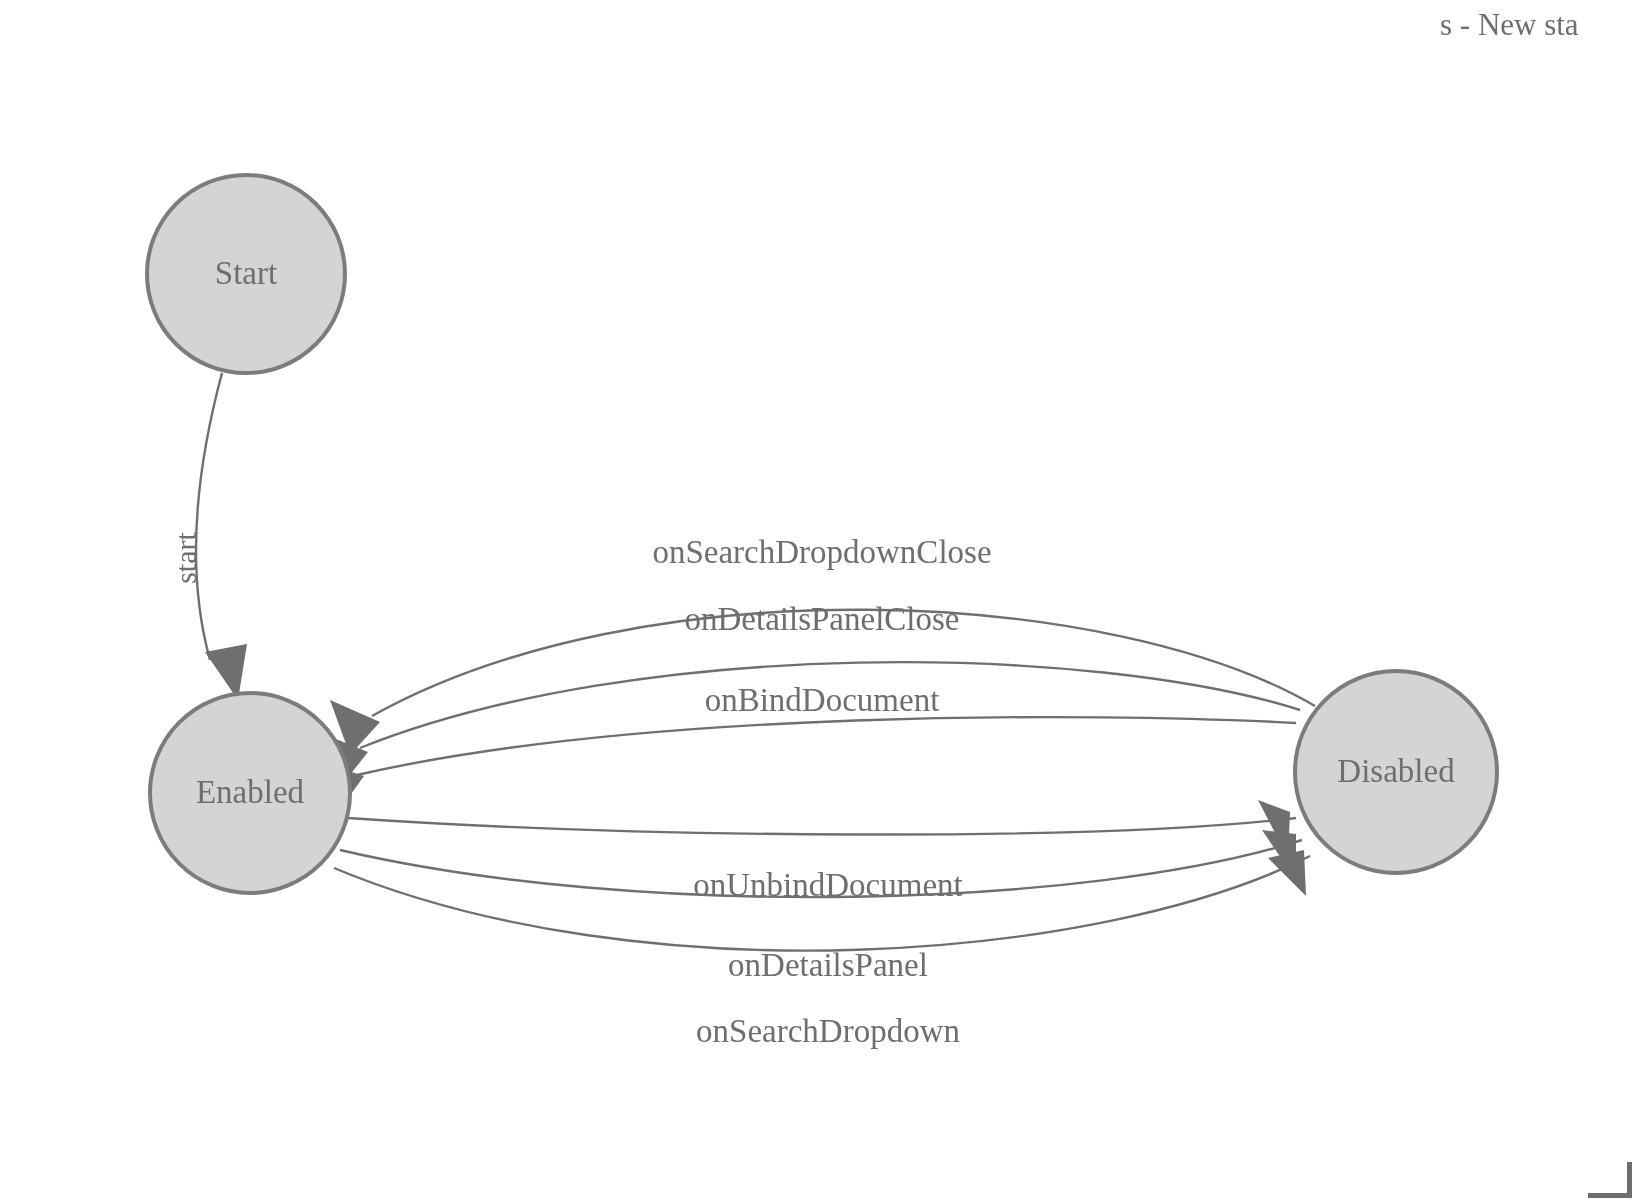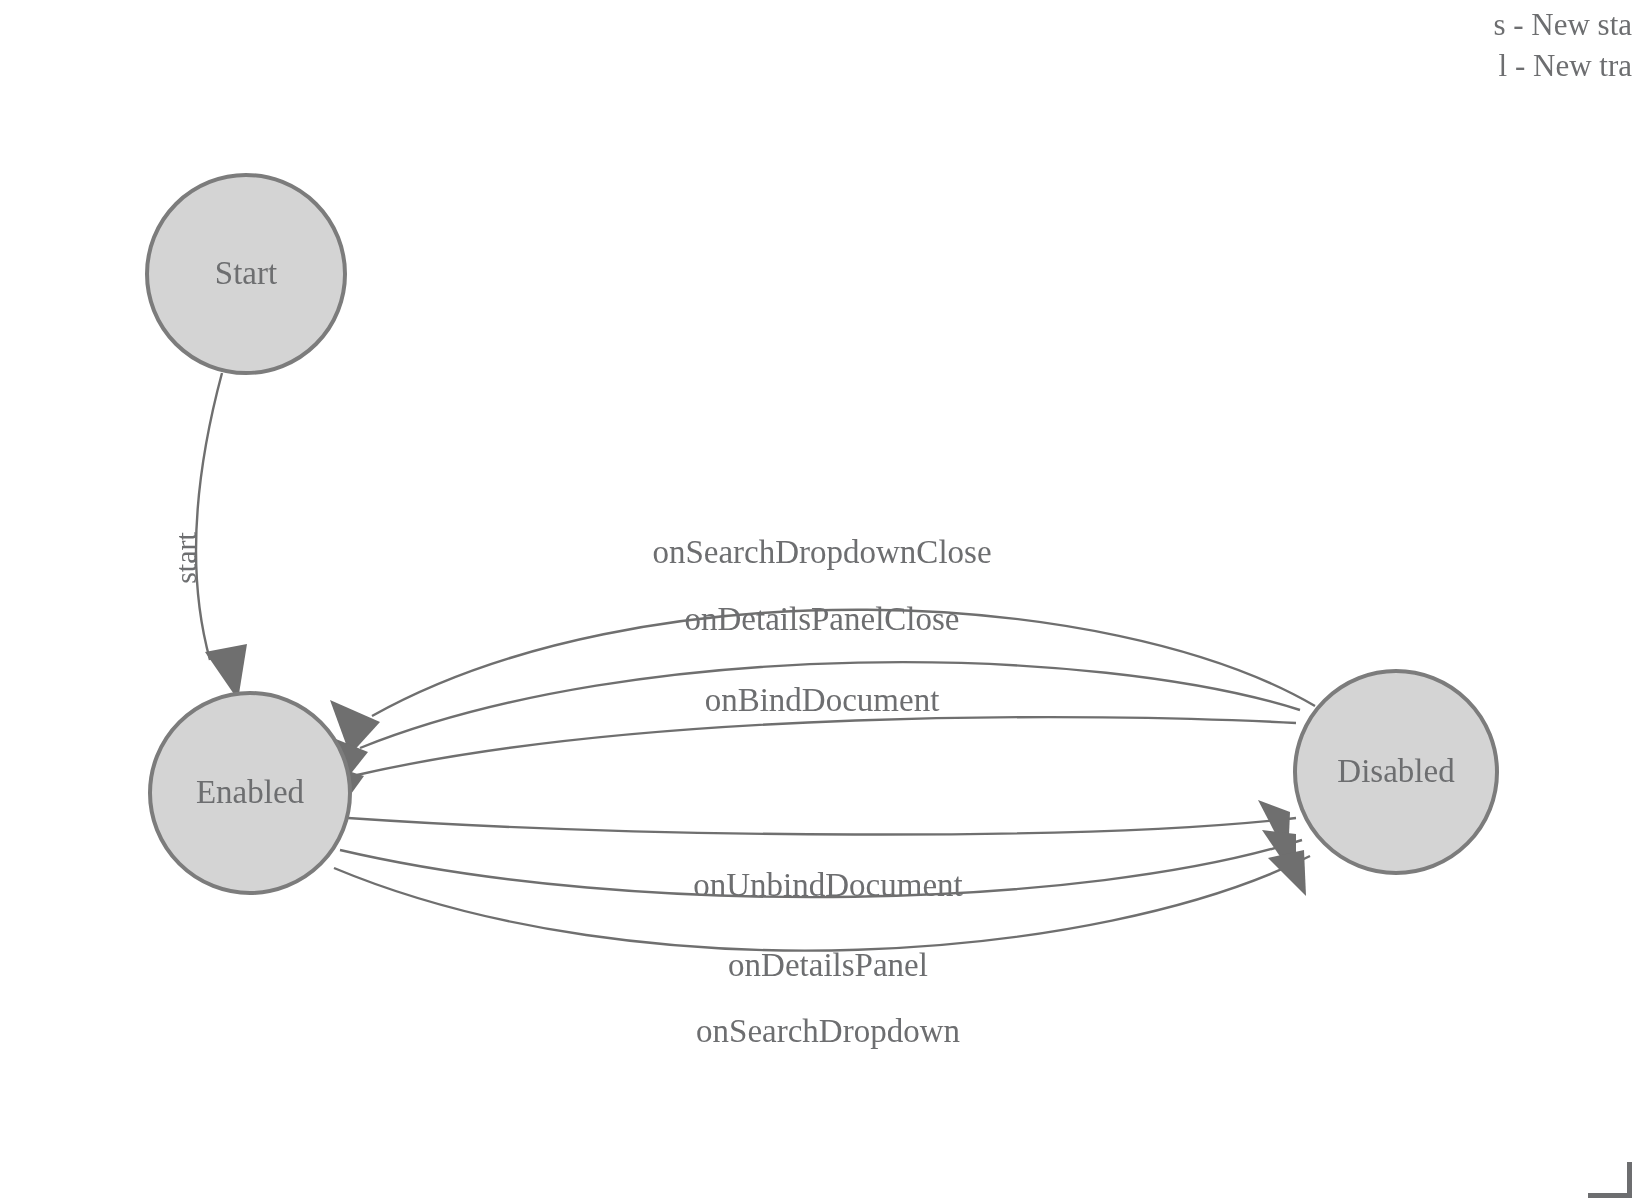--- a/index.html
+++ b/index.html
@@ -68,21 +68,20 @@
     overflow: hidden;
     white-space: nowrap;
   }
   .help-line {
     color: #6d6e70;
     font-family: "Liberation Serif", "DejaVu Serif", serif;
     font-size: 31px;
     line-height: 41px;
     white-space: nowrap;
     padding-left: 8px;
-    text-align: right;
   }
   #corner-artifact {
     position: absolute;
     right: 0px;
     bottom: 0px;
     width: 52px;
     height: 42px;
   }
   #corner-artifact .h-bar {
     position: absolute;
@@ -162,21 +161,20 @@
 
     <g>
       <circle class="node-circle" cx="1396" cy="772" r="101"></circle>
       <text class="node-label" x="1396" y="774">Disabled</text>
     </g>
 
   </svg>
 
   <div id="help-overlay">
     <div class="help-line">s - New sta</div>
-    <div class="help-line">l - New tra</div>
   </div>
 
   <div id="corner-artifact">
     <div class="h-bar"></div>
     <div class="v-bar"></div>
   </div>
 
 </div>
 
 </body></html>

